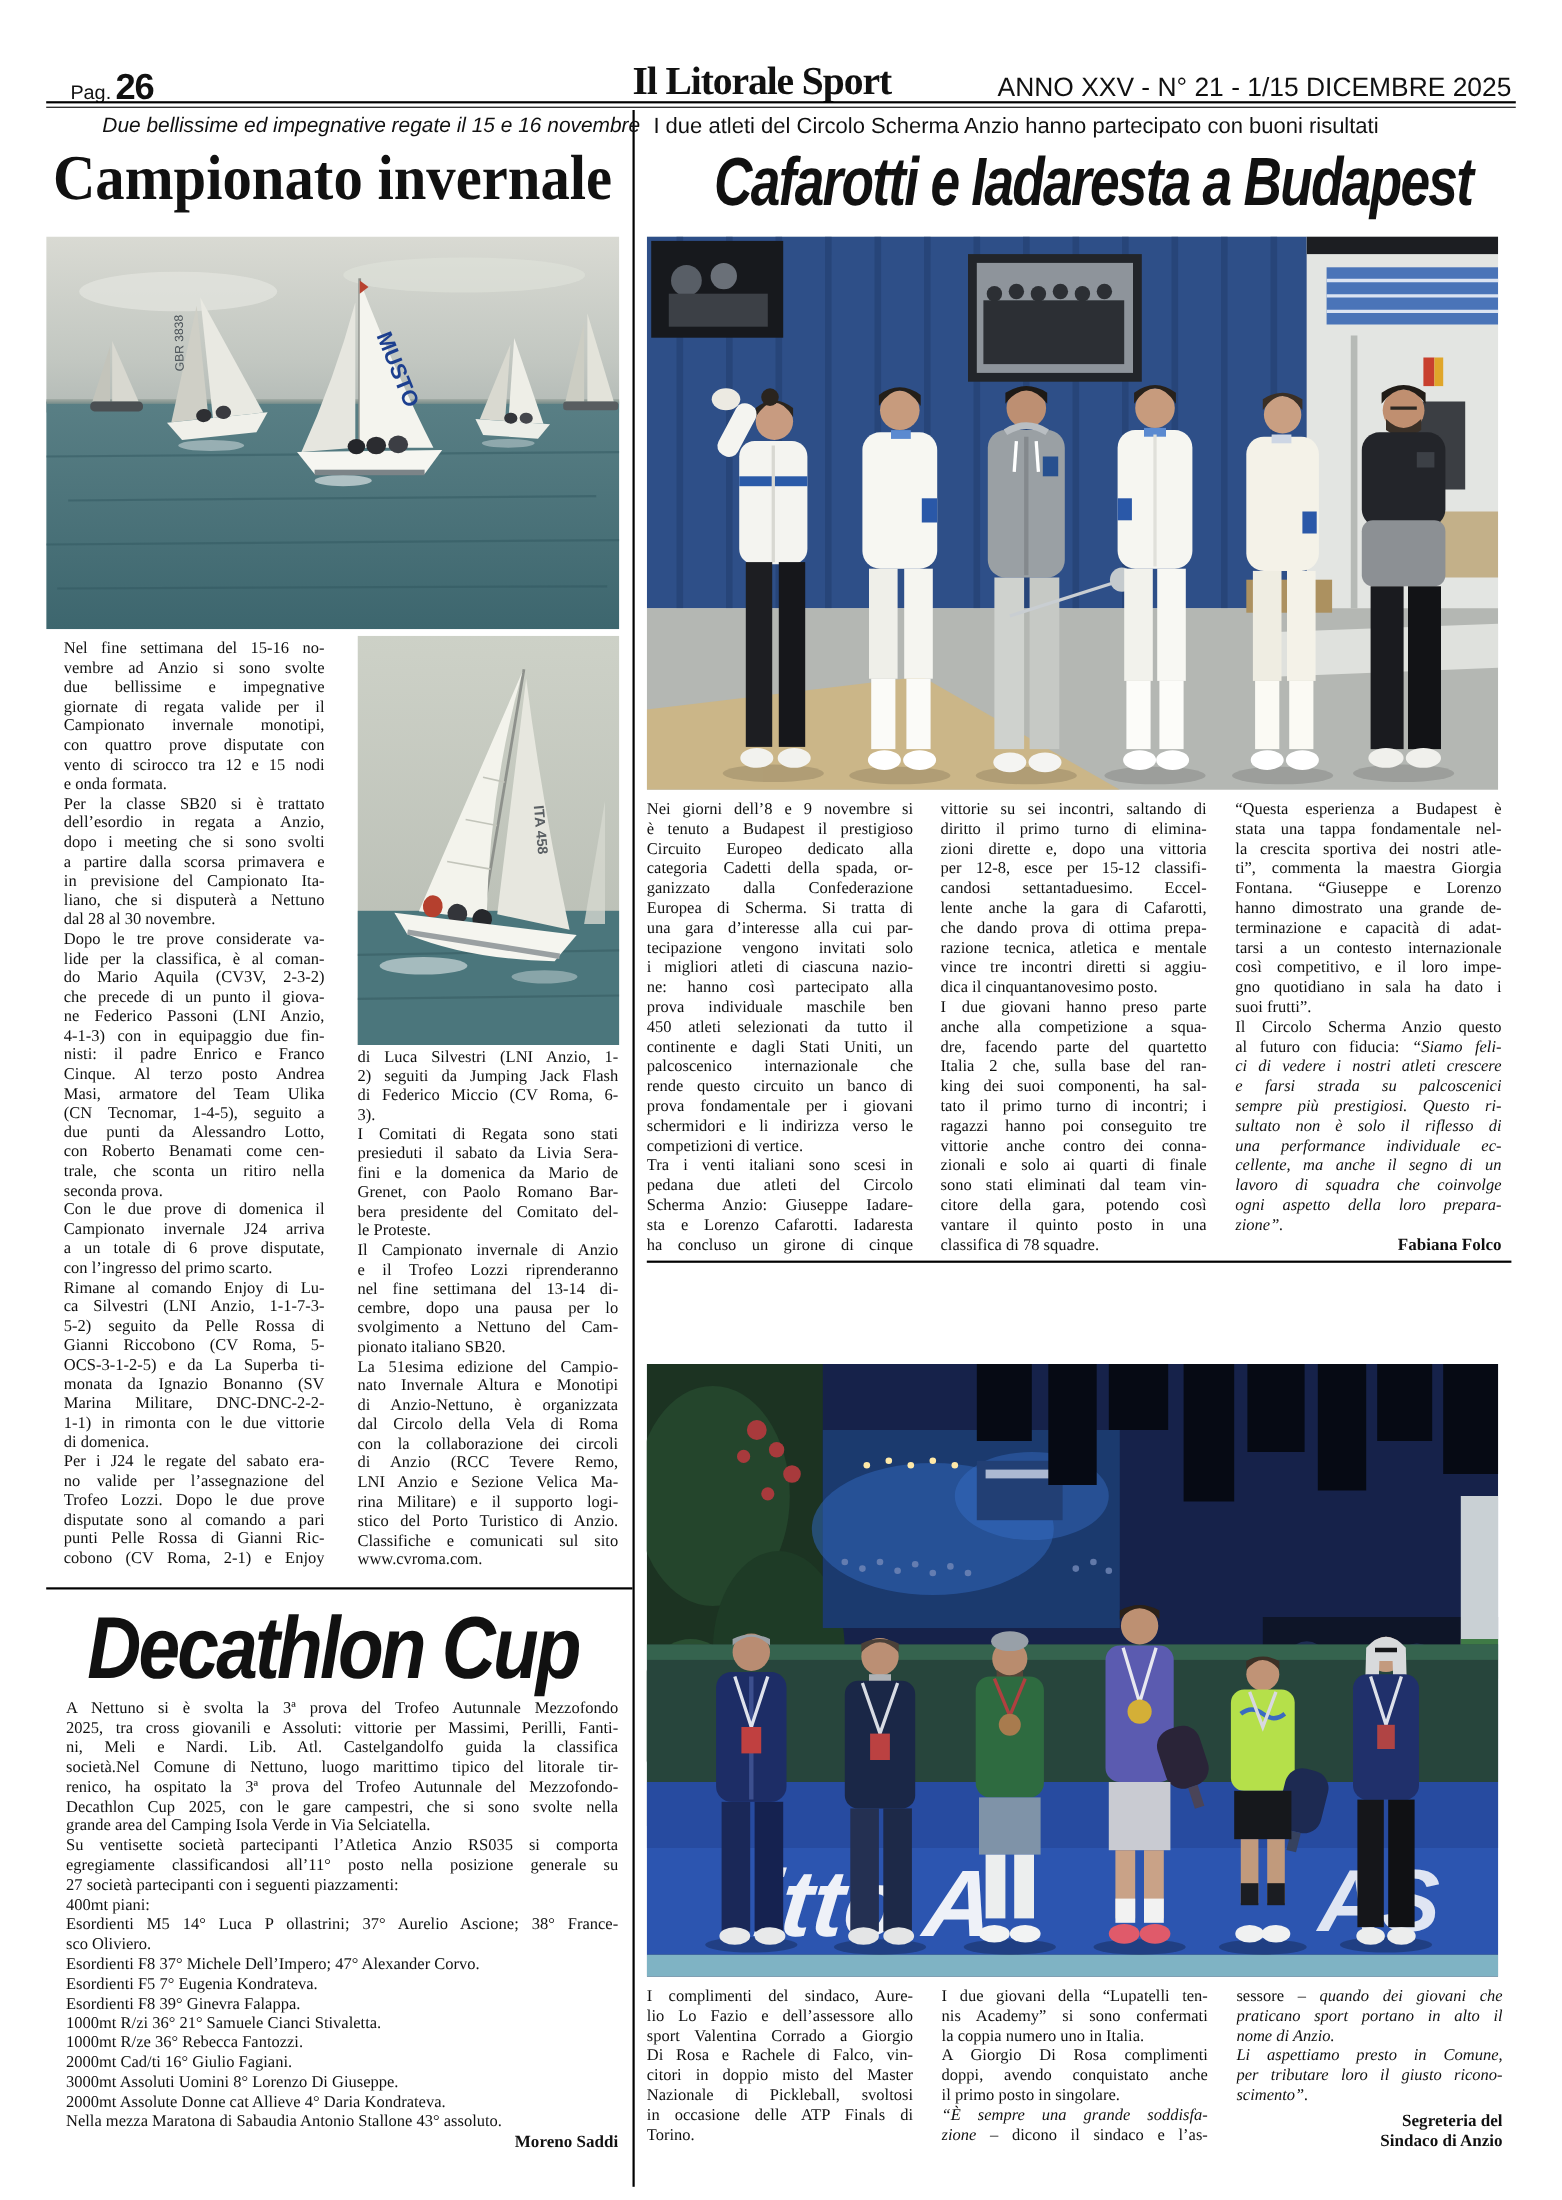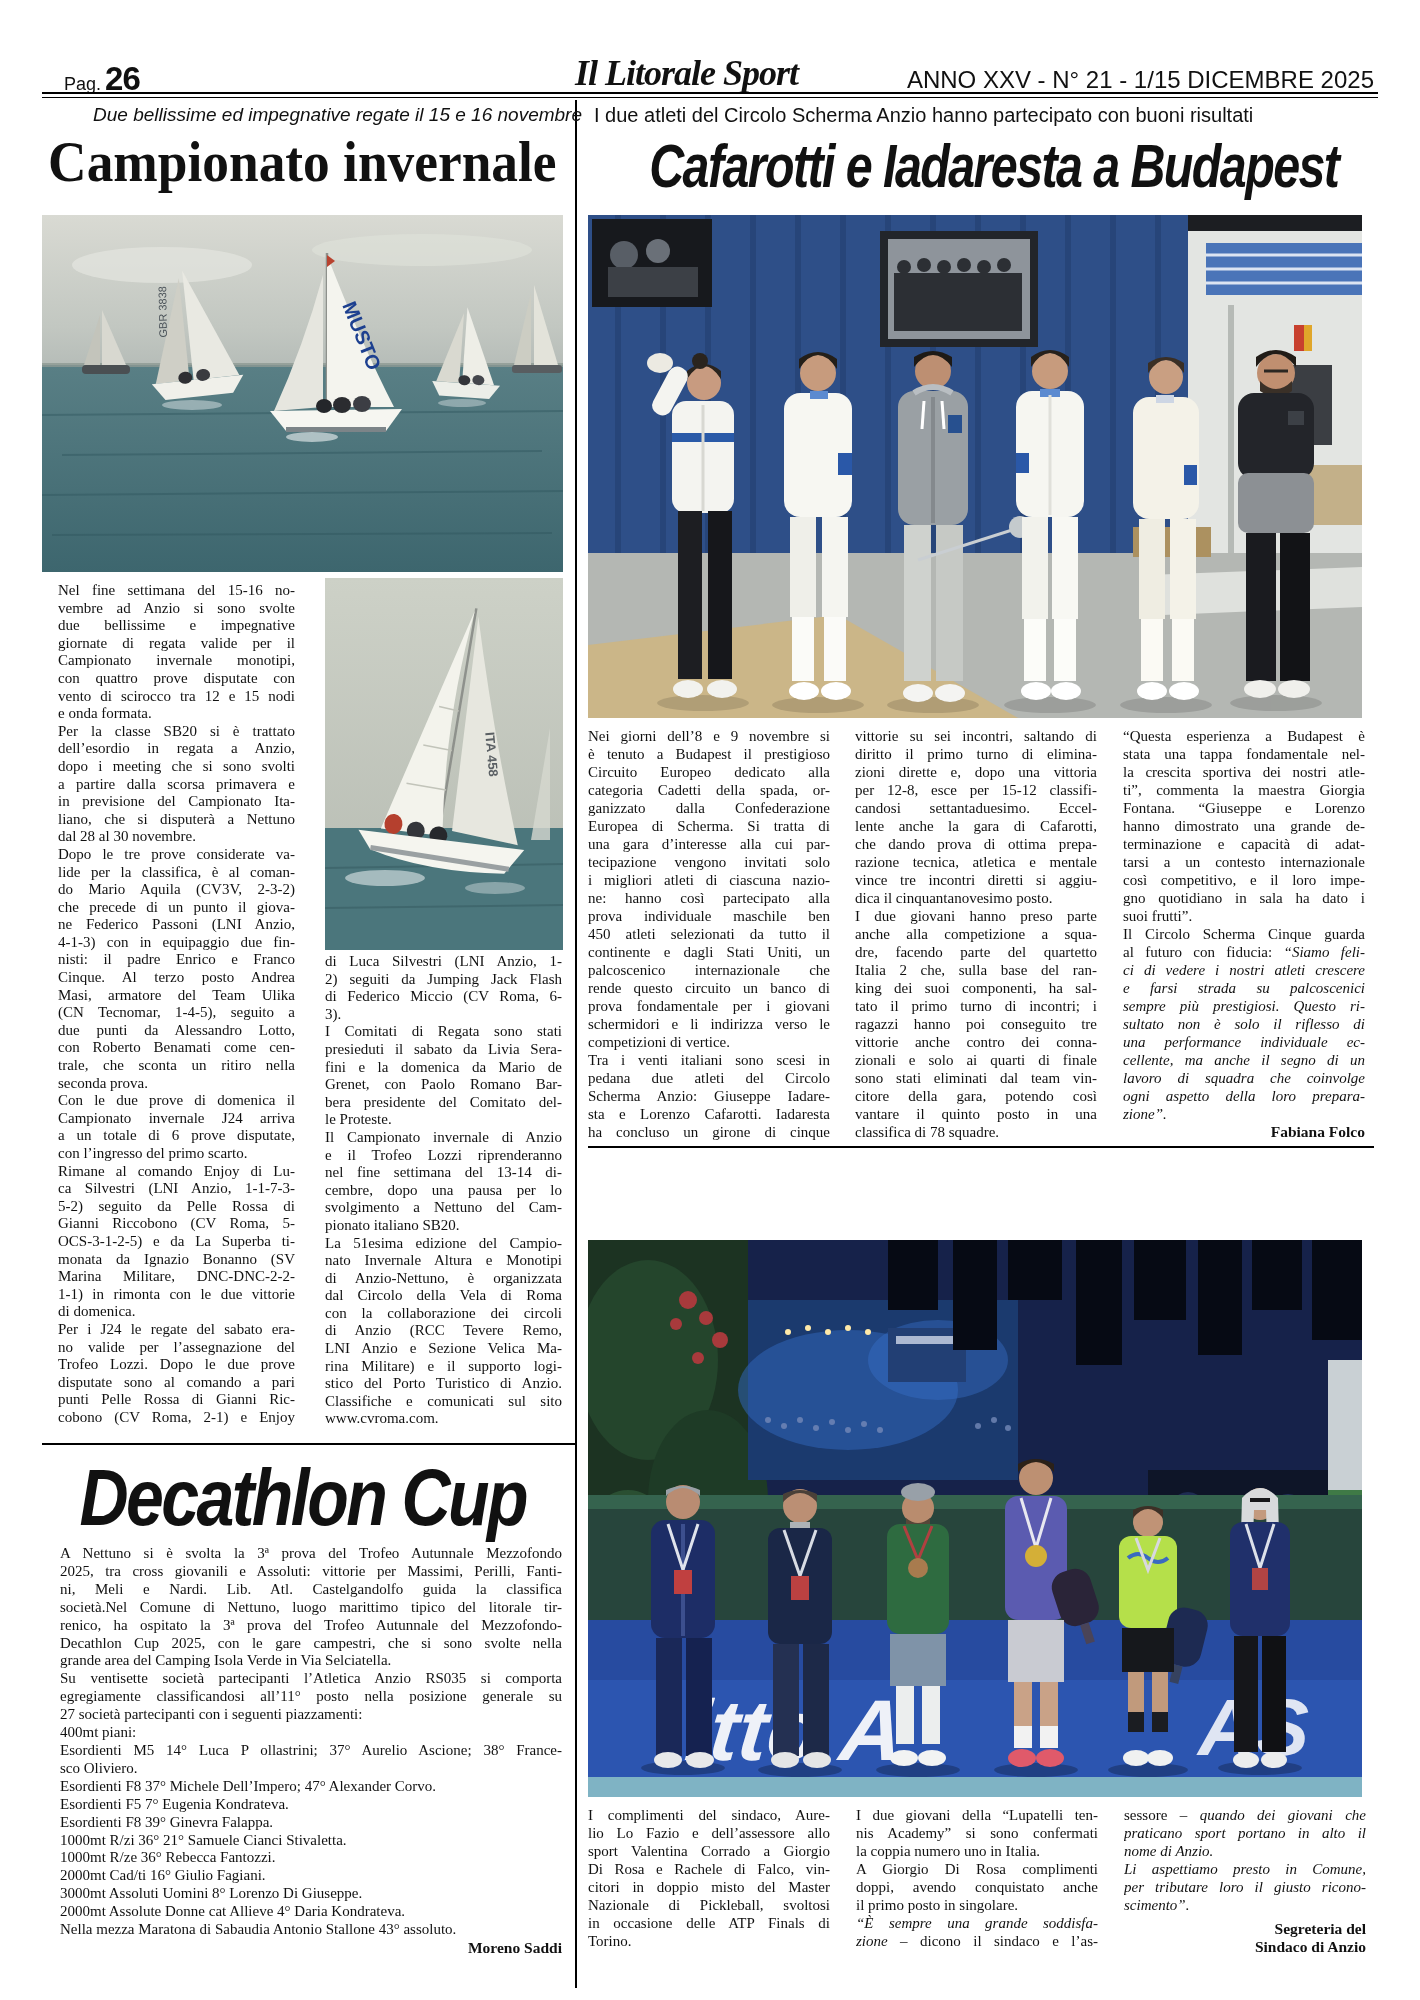--- a/index.html
+++ b/index.html
@@ -2,21 +2,21 @@
 <html><head>
 <meta charset="utf-8">
 <style>
   html,body{margin:0;padding:0;background:#e8e8e8;}
   .page{position:relative;width:1420px;height:2000px;background:#ffffff;overflow:hidden;
         font-family:"Liberation Serif",serif;color:#111;}
   .abs{position:absolute;}
   
   .pag-label{font-family:"Liberation Sans",sans-serif;font-size:18px;}
   .pag-num{font-family:"Liberation Sans",sans-serif;font-size:33px;font-weight:bold;letter-spacing:-1px;}
-  .masthead{font-family:"Liberation Serif",serif;font-style:italic;font-weight:bold;font-size:36px;letter-spacing:-1px;white-space:nowrap;}
+  .masthead{font-family:"Liberation Serif",serif;font-weight:bold;font-size:36px;letter-spacing:-1px;white-space:nowrap;}
   .issue{font-family:"Liberation Sans",sans-serif;font-size:24px;white-space:nowrap;}
   .rule-double{border-top:2.5px solid #000;border-bottom:1.2px solid #000;height:2.5px;}
   .vrule{width:1.6px;background:#000;}
   .hrule{height:1.6px;background:#000;}
   
   .kicker-it{font-family:"Liberation Sans",sans-serif;font-style:italic;font-size:19px;white-space:nowrap;margin-left:35px;}
   .kicker{font-family:"Liberation Sans",sans-serif;font-size:20px;white-space:nowrap;}
   .headline{display:flex;justify-content:center;align-items:flex-start;overflow:visible;}
   .headline>span{white-space:nowrap;display:inline-block;transform-origin:center top;}
   .h-serif{font-family:"Liberation Serif",serif;font-weight:bold;}
@@ -467,21 +467,21 @@
         <div class="line"><span>stata una tappa fondamentale nel-</span></div>
         <div class="line"><span>la crescita sportiva dei nostri atle-</span></div>
         <div class="line"><span>ti”, commenta la maestra Giorgia</span></div>
         <div class="line"><span>Fontana. “Giuseppe e Lorenzo</span></div>
         <div class="line"><span>hanno dimostrato una grande de-</span></div>
         <div class="line"><span>terminazione e capacità di adat-</span></div>
         <div class="line"><span>tarsi a un contesto internazionale</span></div>
         <div class="line"><span>così competitivo, e il loro impe-</span></div>
         <div class="line"><span>gno quotidiano in sala ha dato i</span></div>
         <div class="line no-j"><span>suoi frutti”.</span></div>
-        <div class="line"><span>Il Circolo Scherma Cinque guarda</span></div>
+        <div class="line"><span>Il Circolo Scherma Anzio questo</span></div>
         <div class="line"><span>al futuro con fiducia: </span><span class="it">“Siamo feli-</span></div>
         <div class="line"><span class="it">ci di vedere i nostri atleti crescere</span></div>
         <div class="line"><span class="it">e farsi strada su palcoscenici</span></div>
         <div class="line"><span class="it">sempre più prestigiosi. Questo ri-</span></div>
         <div class="line"><span class="it">sultato non è solo il riflesso di</span></div>
         <div class="line"><span class="it">una performance individuale ec-</span></div>
         <div class="line"><span class="it">cellente, ma anche il segno di un</span></div>
         <div class="line"><span class="it">lavoro di squadra che coinvolge</span></div>
         <div class="line"><span class="it">ogni aspetto della loro prepara-</span></div>
         <div class="line no-j"><span class="it">zione”.</span></div>

